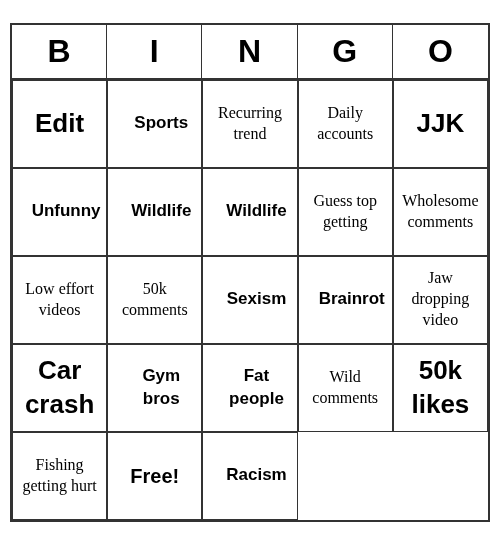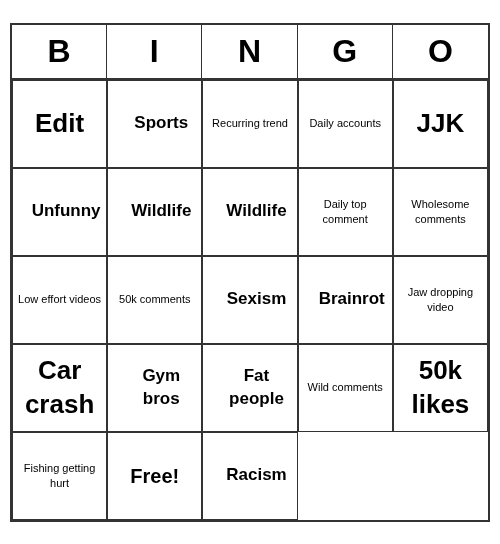--- a/index.html
+++ b/index.html
@@ -51,21 +51,22 @@
     .bingo-cell.large {
       font-size: 26px;
       font-weight: bold;
     }
     .bingo-cell.medium {
       font-size: 17px;
       font-weight: bold;
       padding-left: 17px;
     }
     .bingo-cell.small {
-      font-size: 11px;
+      font-size: 16px;
+      font-family: Liberation Serif, serif;
     }
     .bingo-cell.free {
       font-size: 20px;
       font-weight: bold;
     }
   </style>
 </head>
 <body>
 
 <div class="bingo-card">
@@ -78,21 +79,21 @@
     </div>
   <div class="bingo-grid">
   <div class="bingo-cell large">Edit</div>
       <div class="bingo-cell medium">Sports</div>
       <div class="bingo-cell small">Recurring trend</div>
       <div class="bingo-cell small">Daily accounts</div>
       <div class="bingo-cell large">JJK</div>
       <div class="bingo-cell medium">Unfunny</div>
       <div class="bingo-cell medium">Wildlife</div>
       <div class="bingo-cell medium">Wildlife</div>
-      <div class="bingo-cell small">Daily top comment</div>
+      <div class="bingo-cell small">Guess top getting</div>
       <div class="bingo-cell small">Wholesome comments</div>
       <div class="bingo-cell small">Low effort videos</div>
       <div class="bingo-cell small">50k comments</div>
       <div class="bingo-cell medium">Sexism</div>
       <div class="bingo-cell medium">Brainrot</div>
       <div class="bingo-cell small">Jaw dropping video</div>
       <div class="bingo-cell large">Car crash</div>
       <div class="bingo-cell medium">Gym bros</div>
       <div class="bingo-cell medium">Fat people</div>
       <div class="bingo-cell small">Wild comments</div>

